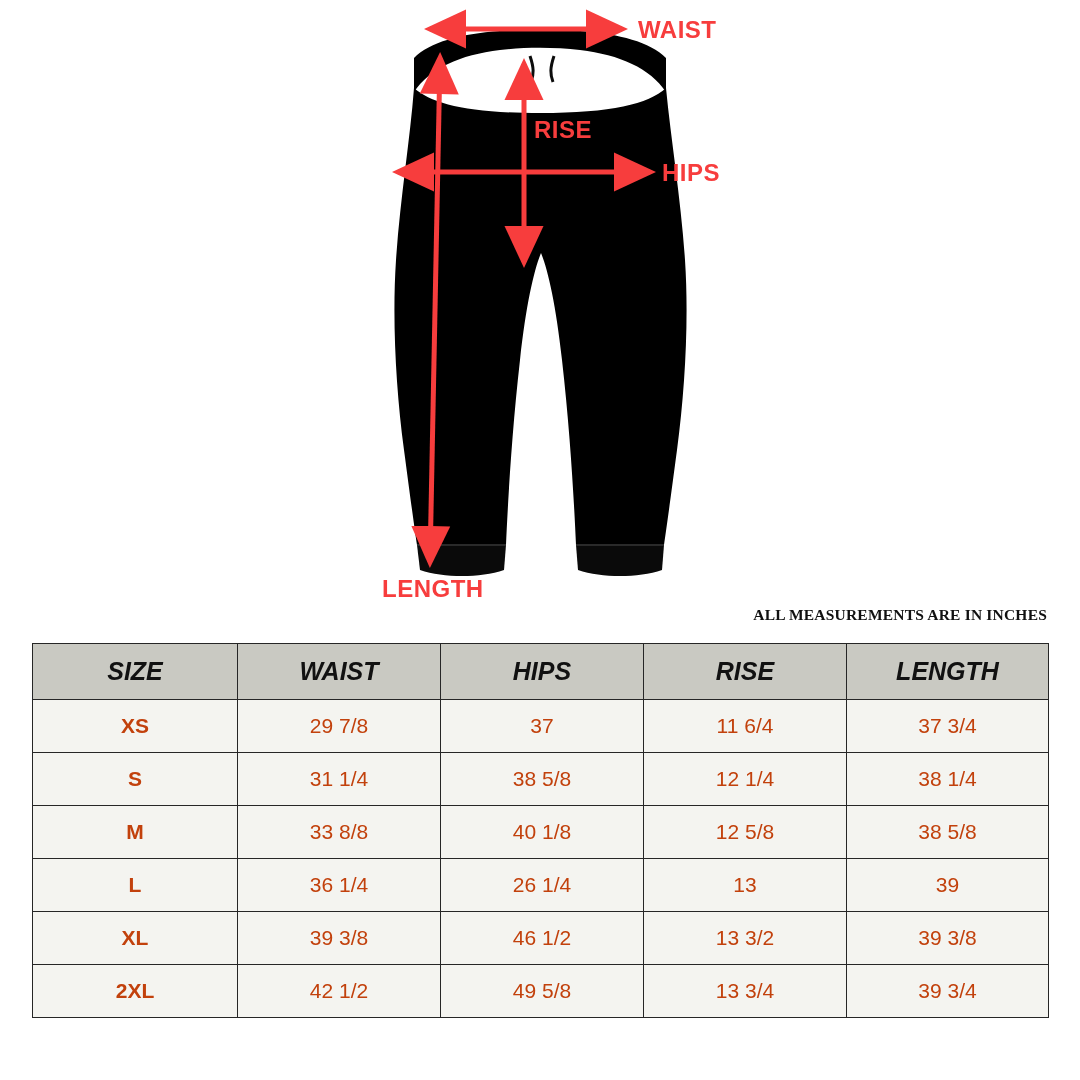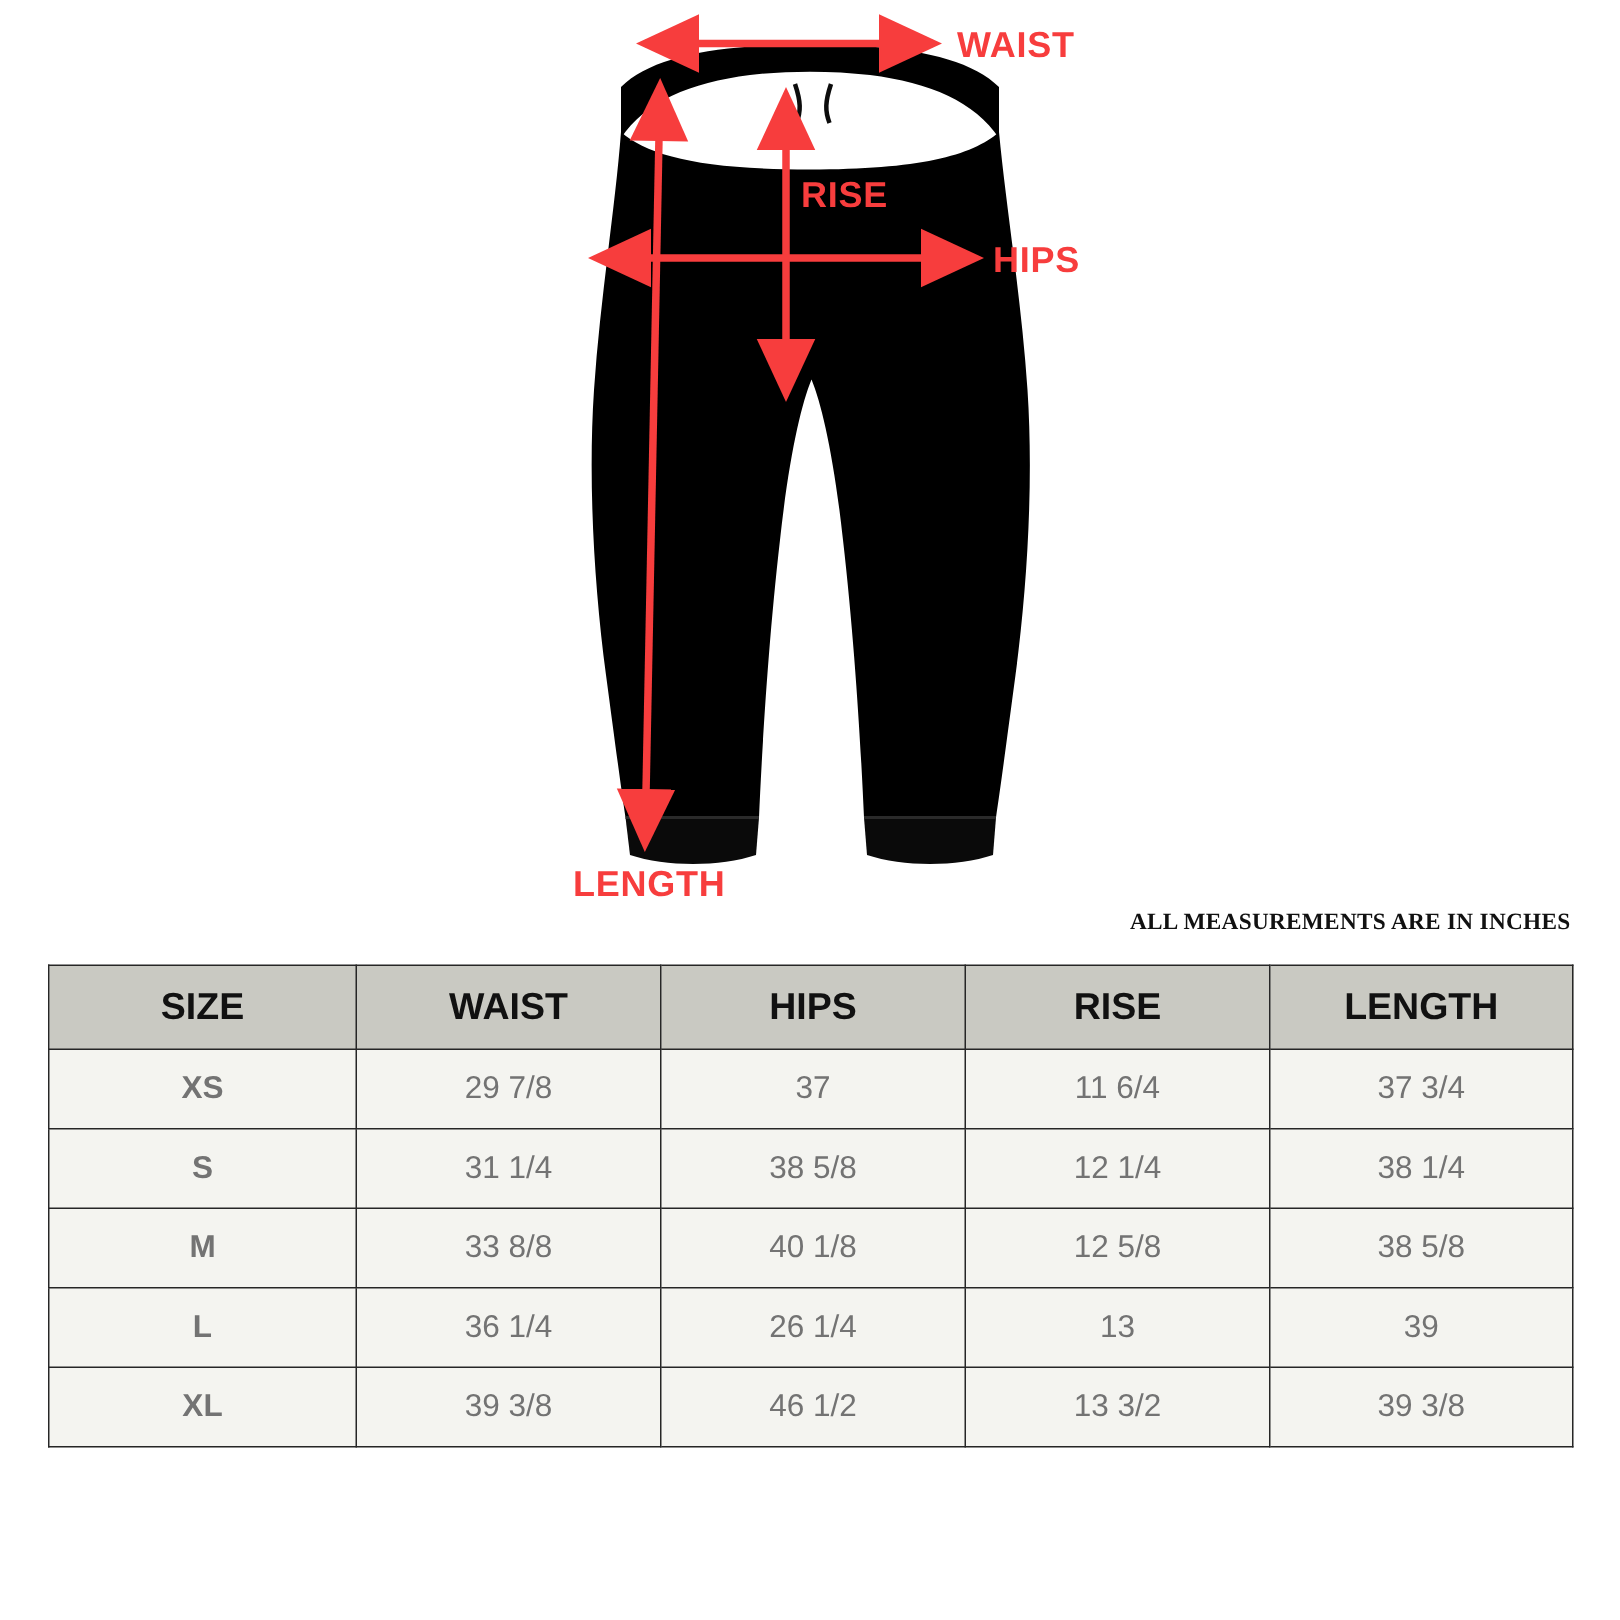--- a/index.html
+++ b/index.html
@@ -53,26 +53,27 @@
     border: 1.5px solid #262626;
     text-align: center;
     font-family: "Liberation Sans", sans-serif;
   }
   #size-table thead th {
     background: #c9c9c2;
     font-size: 25px;
     font-weight: bold;
     height: 53px;
     color: #111111;
+    font-style: italic;
   }
   #size-table tbody td {
     background: #f4f4f0;
     height: 50px;
     font-size: 21px;
-    color: #737373;
+    color: #c2410c;
   }
   #size-table tbody td.size-cell {
     font-weight: bold;
     font-size: 21px;
   }
   #size-table col.c-size { width: 205px; }
   #size-table col.c-waist { width: 203px; }
   #size-table col.c-hips { width: 203px; }
   #size-table col.c-rise { width: 203px; }
   #size-table col.c-length { width: 202px; }
@@ -198,14 +199,21 @@
       <td>13</td>
       <td>39</td>
     </tr>
     <tr>
       <td class="size-cell">XL</td>
       <td>39 3/8</td>
       <td>46 1/2</td>
       <td>13 3/2</td>
       <td>39 3/8</td>
     </tr>
+    <tr>
+      <td class="size-cell">2XL</td>
+      <td>42 1/2</td>
+      <td>49 5/8</td>
+      <td>13 3/4</td>
+      <td>39 3/4</td>
+    </tr>
   </tbody>
 </table>
 
 </body></html>

